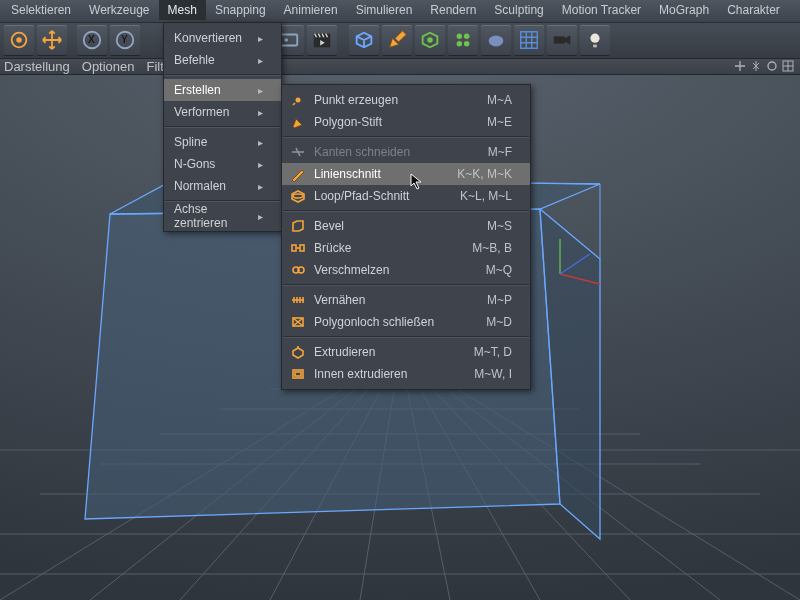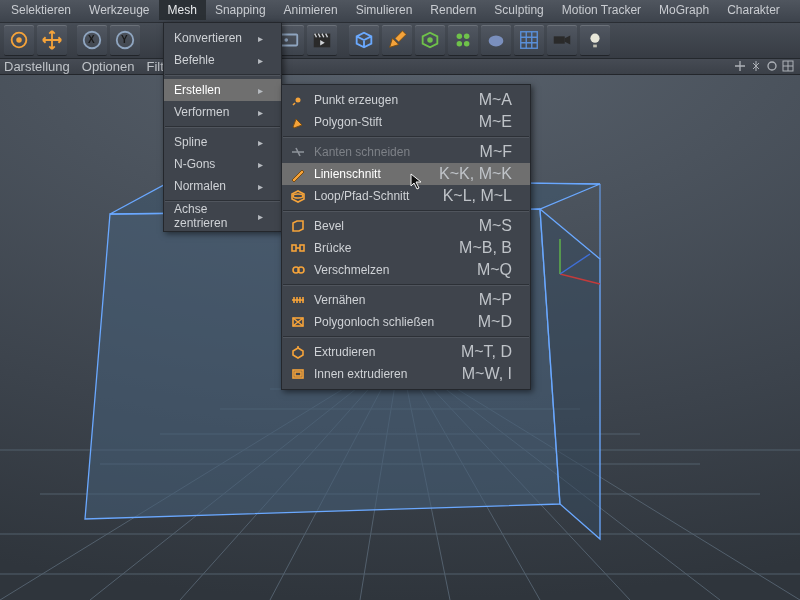--- a/index.html
+++ b/index.html
@@ -25,21 +25,21 @@
   .menu .row.hl{background:#6f6f6f;color:#fff;}
   .menu .row.disabled{color:#7d8187;}
   .menu .sep{height:1px;background:#2c3036;margin:3px 1px;border-bottom:1px solid #50555d;}
   .menu .arrow{margin-left:auto;font-size:10px;color:#b7bbc0;}
   .menu.sub1{left:163px;top:22px;width:117px;}
   .menu.sub2{left:281px;top:84px;width:248px;}
   .menu.sub2 .row{padding-left:6px;}
   .ic{width:20px;height:18px;display:flex;align-items:center;justify-content:center;margin-right:6px;flex:0 0 20px;}
   .ic svg{width:16px;height:16px;display:block;}
   .menu.sub2 .lab{flex:1;}
-  .menu.sub2 .kb{color:#bfc3c8;font-size:16px;margin-left:12px;}
+  .menu.sub2 .kb{color:#bfc3c8;font-size:12px;margin-left:12px;}
   
   .cursor{position:absolute;width:14px;height:18px;z-index:60;pointer-events:none;}
 </style>
 </head>
 <body>
 
 <div class="viewport">
   <svg class="grid-svg" width="800" height="526">
 
     <g stroke="#53606d" stroke-width="1">

